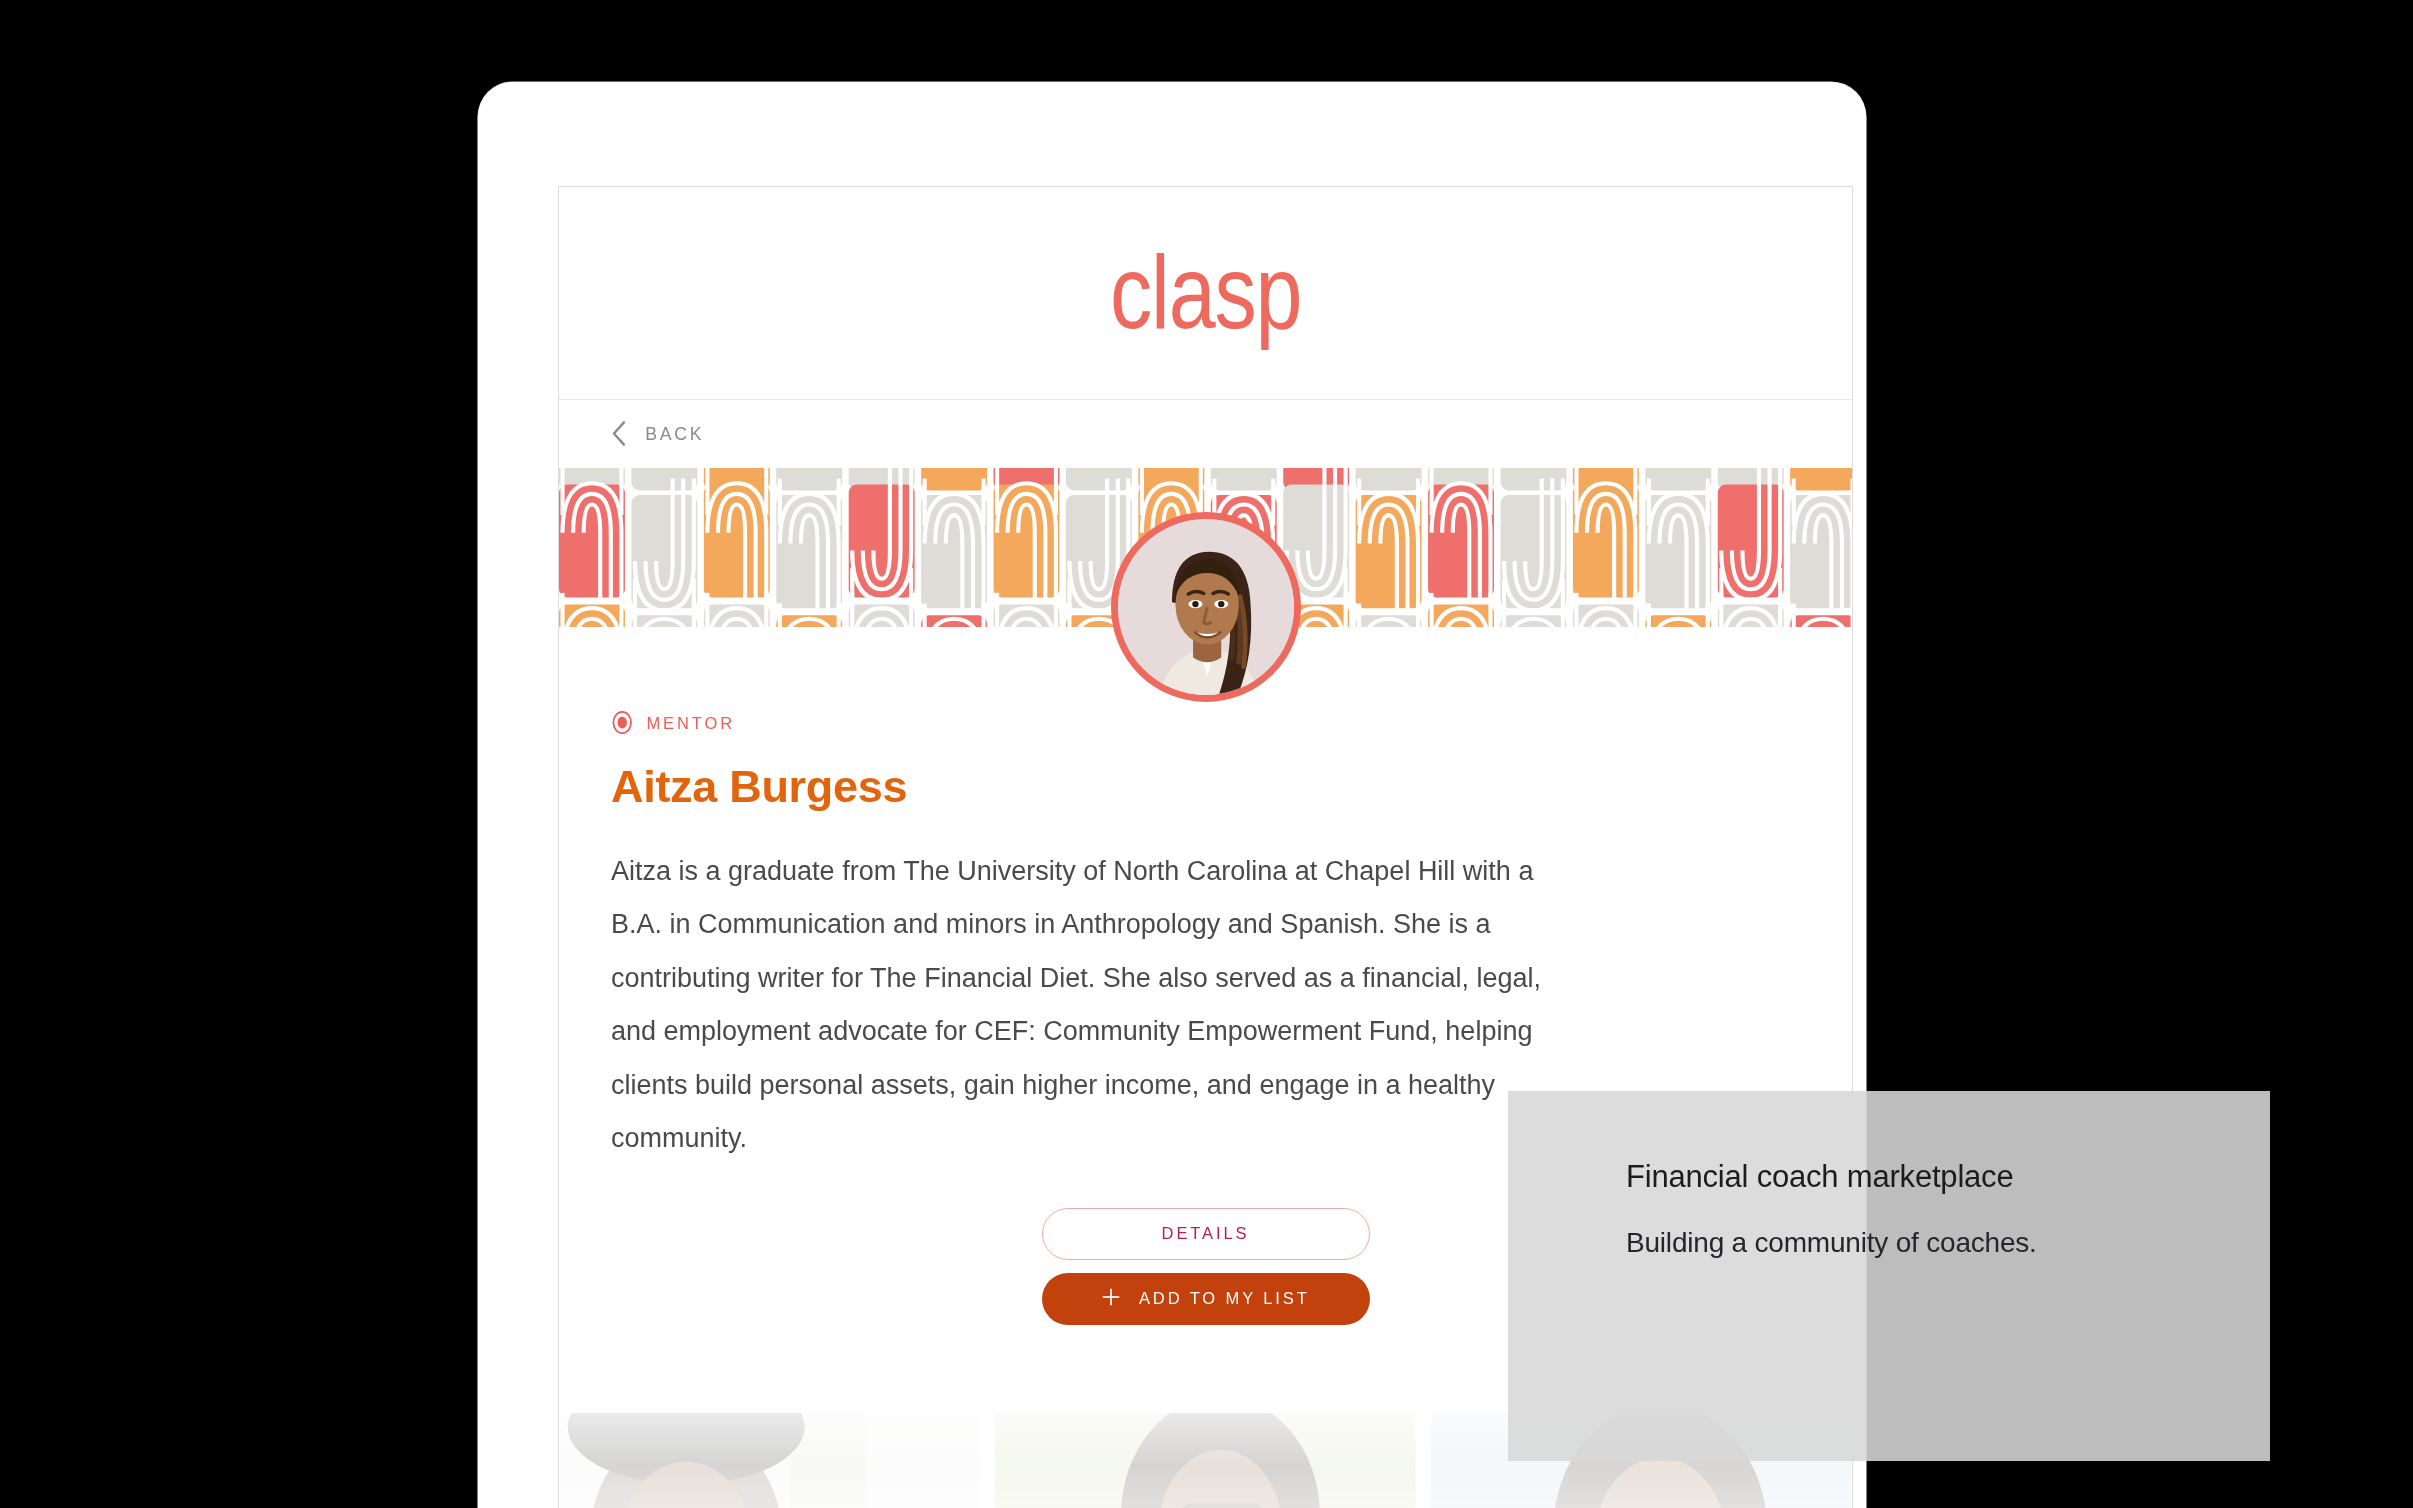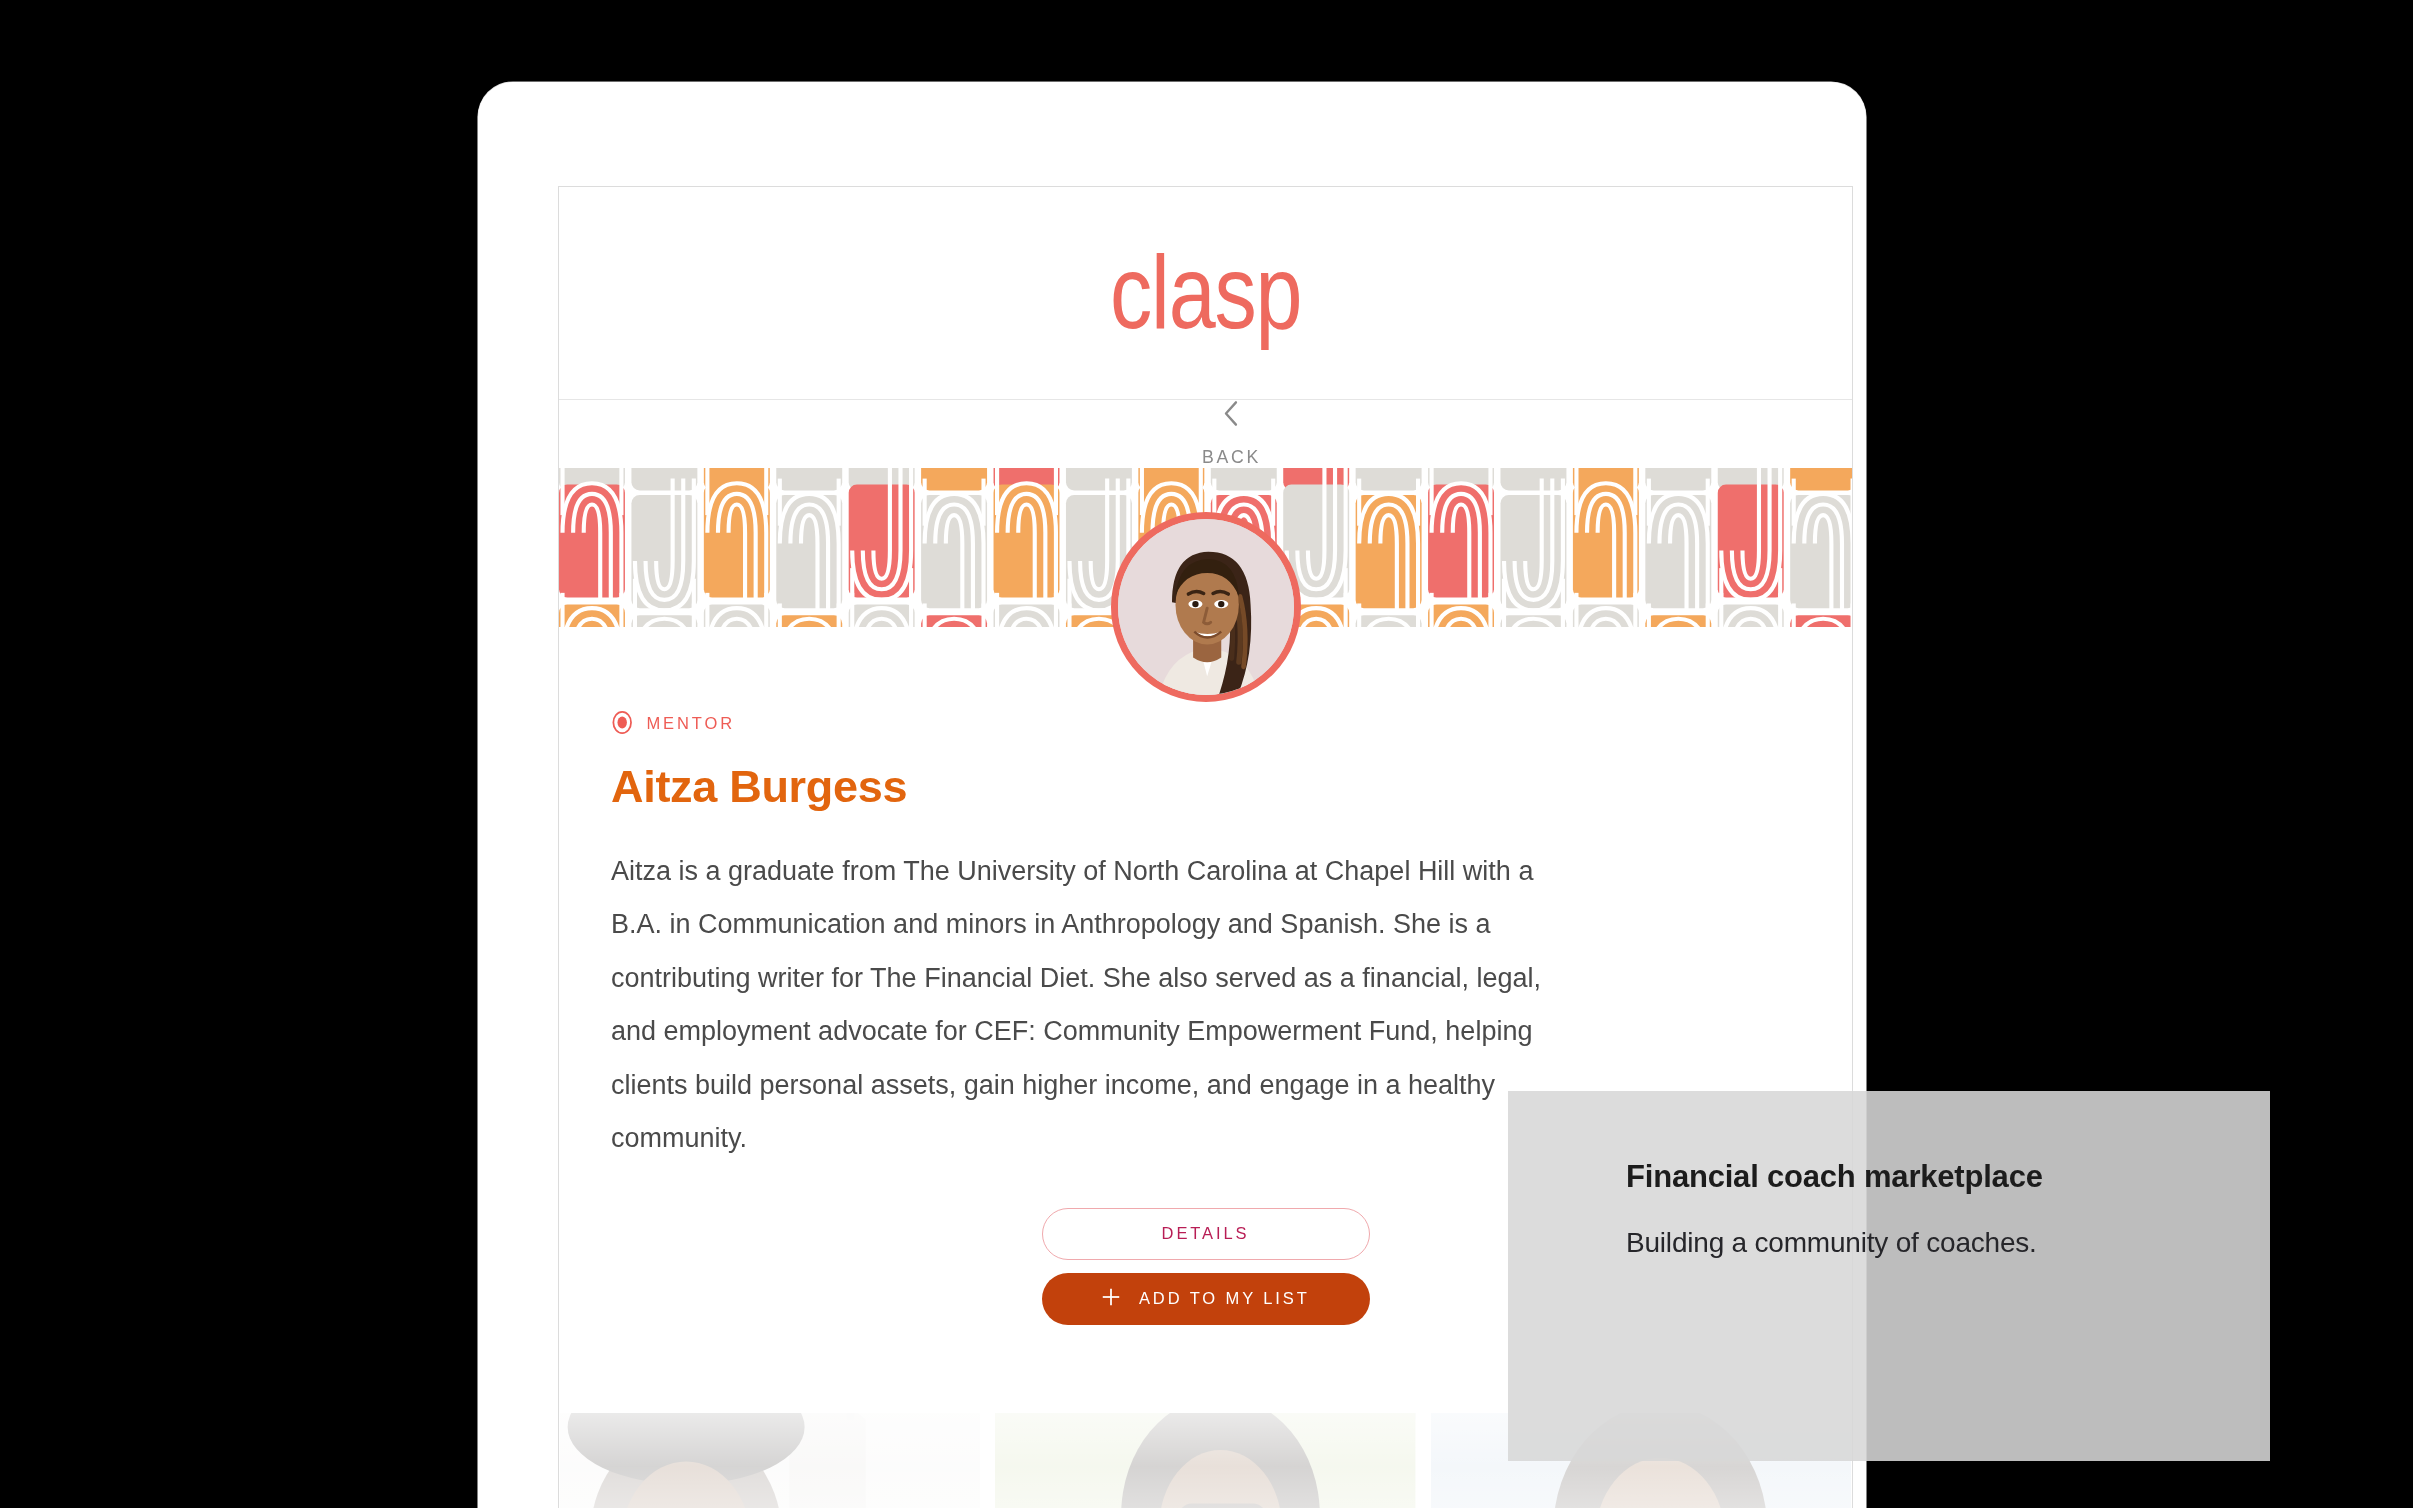--- a/index.html
+++ b/index.html
@@ -48,21 +48,20 @@
     transform:scaleY(1.18) scaleX(0.96);
   }
 
   
   #back-bar{
     height:68px;
     display:flex; align-items:center;
     padding-left:52px;
     gap:17.7px;
     cursor:pointer;
-    flex-direction:column;
   }
   #back-chevron{ display:block; }
   #back-label{
     font-size:17.7px; letter-spacing:2.7px; color:#8a8a8a; font-weight:400;
   }
 
   
   #banner{
     position:relative;
     height:159px;
@@ -154,21 +153,21 @@
   
   #caption-panel{
     position:absolute;
     left:1508px; top:1091px;
     width:762px; height:370px;
     background:rgba(215,215,215,0.88);
     padding:68px 0 0 118px;
     z-index:30;
   }
   #caption-title{
-    font-size:31px; font-weight:700; color:#1c1c1c; letter-spacing:-0.2px;
+    font-size:31px; font-weight:400; color:#1c1c1c; letter-spacing:-0.2px;
   }
   #caption-subtitle{
     margin-top:32px;
     font-size:28px; font-weight:400; color:#26262a; letter-spacing:-0.2px;
   }
 </style>
 </head>
 <body>
 
 <div id="stage">

